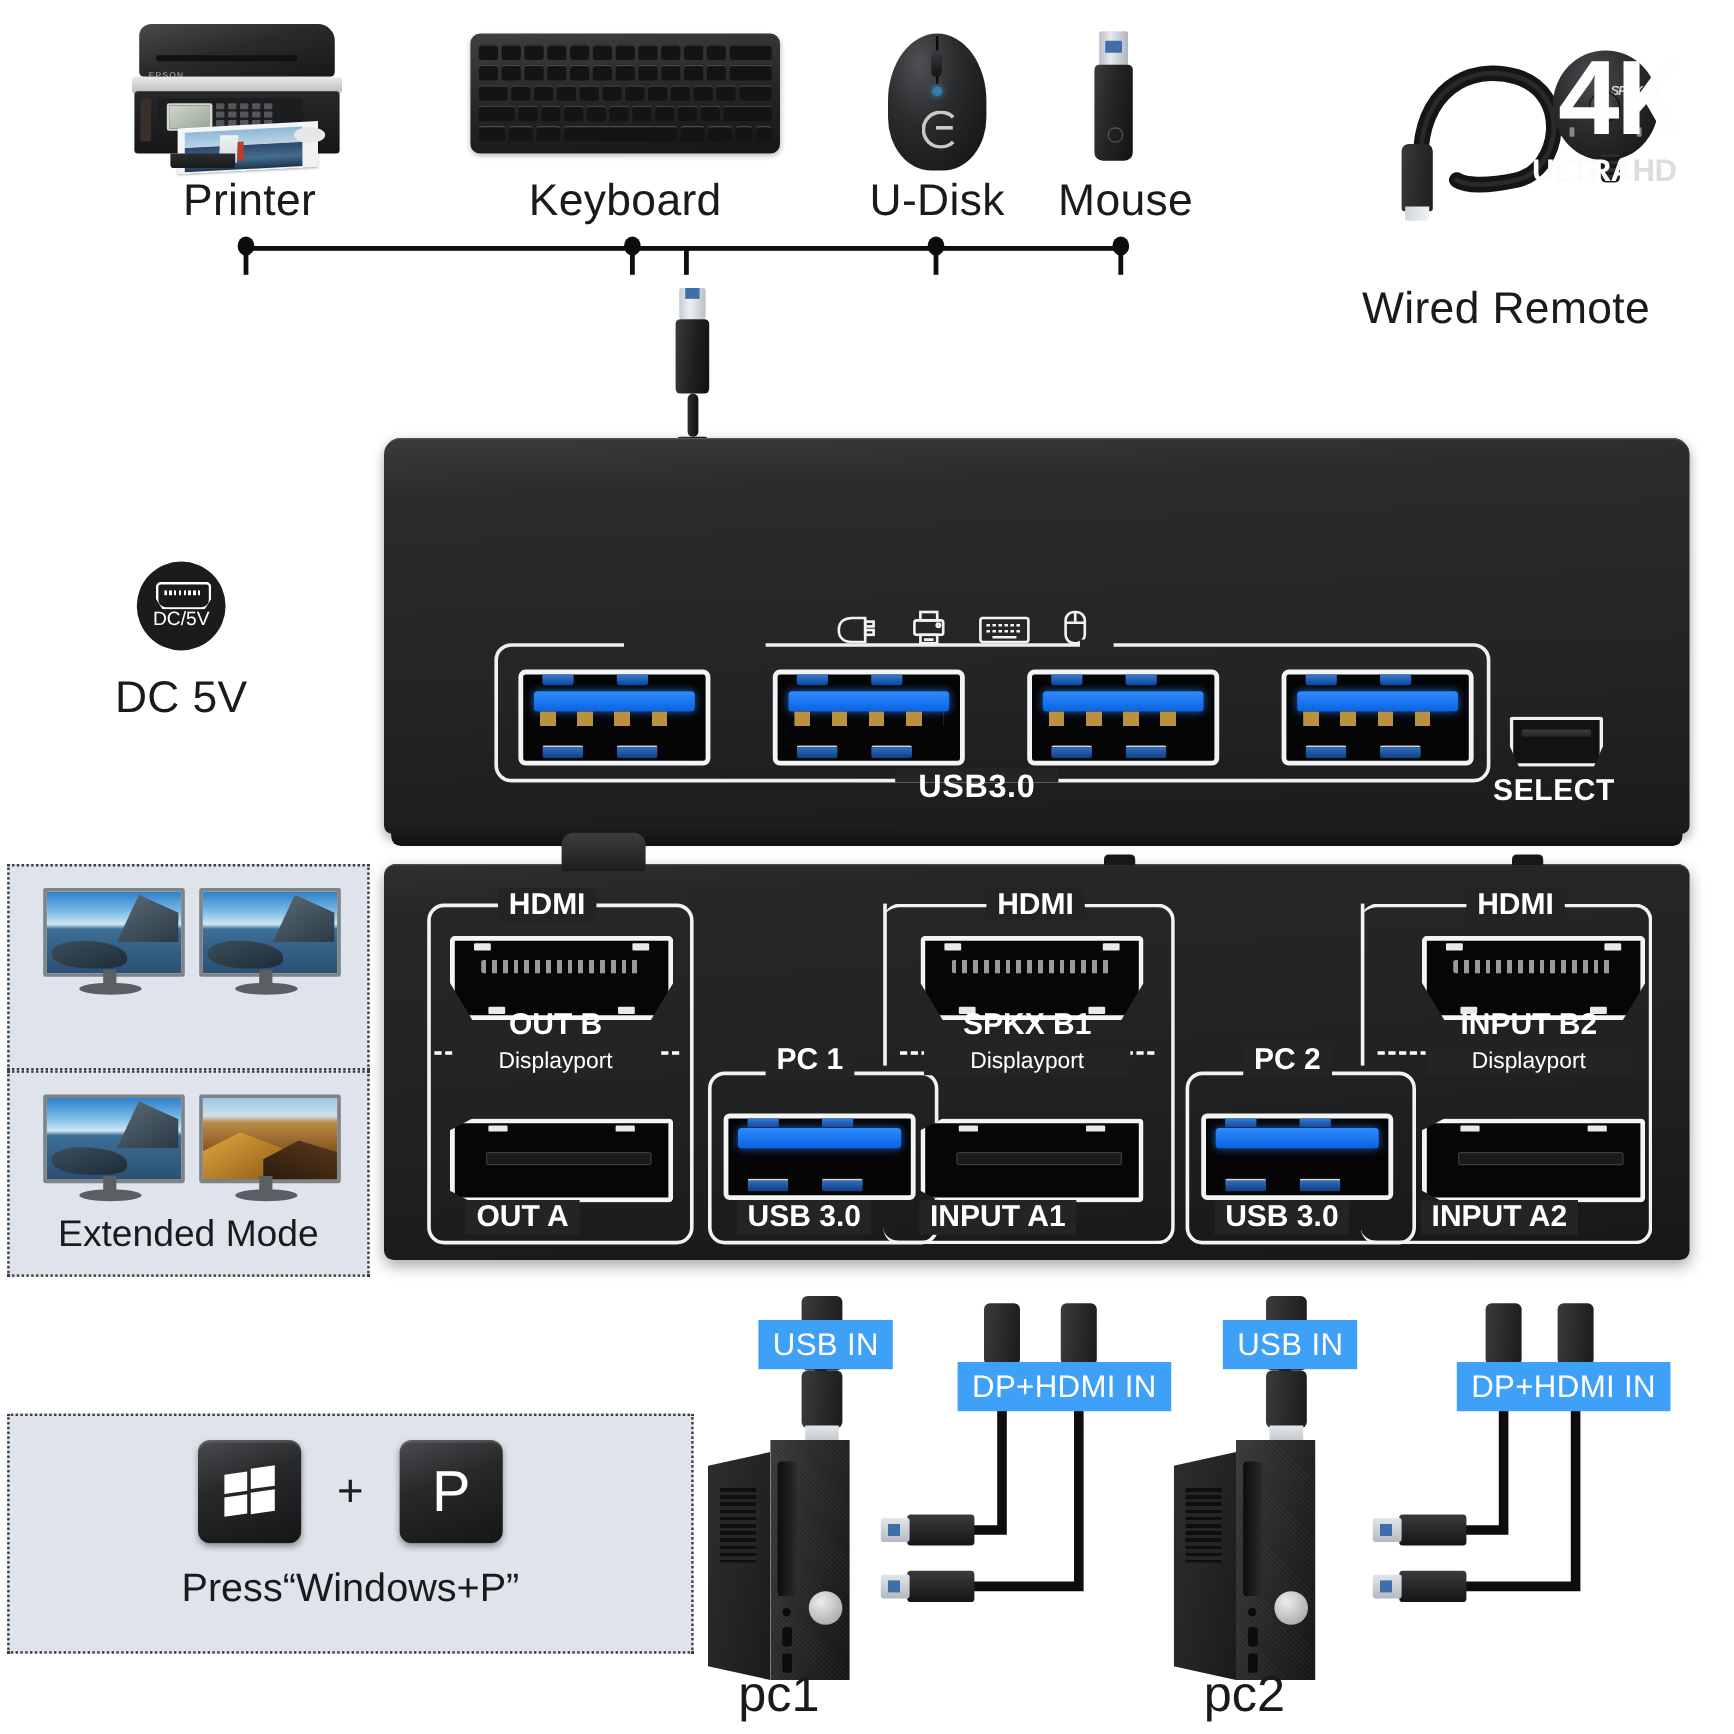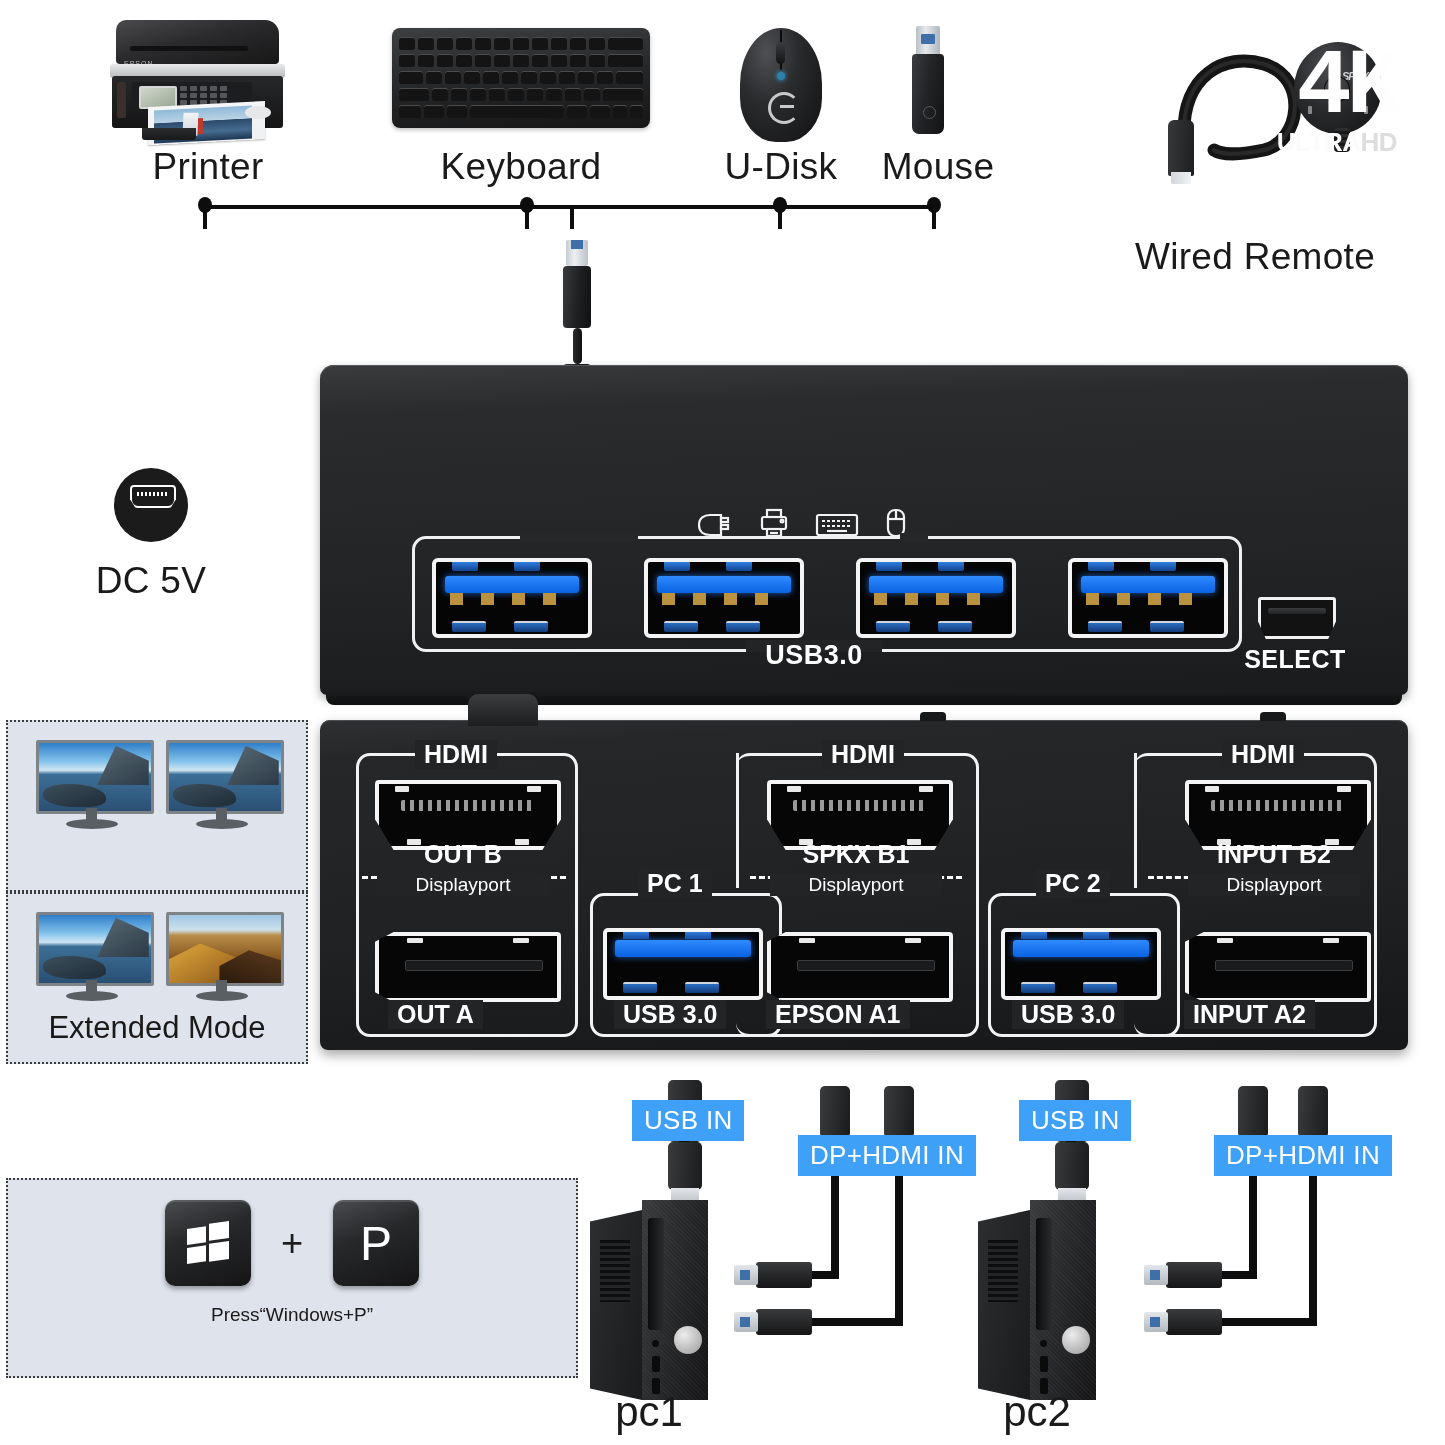--- a/index.html
+++ b/index.html
@@ -110,21 +110,21 @@
      background:linear-gradient(90deg,#2c2d2f,#101011);border-radius:5px;}
 
   
   .dc-badge{width:74px;height:74px;border-radius:50%;background:#1b1b1c;position:relative;}
   .dc-port{position:absolute;left:16px;top:17px;width:42px;height:19px;
      border:2.5px solid #fff;border-radius:4px 4px 8px 8px;
      clip-path:polygon(0 0,100% 0,100% 62%,88% 100%,12% 100%,0 62%);}
   .dc-port i{position:absolute;left:5px;top:5px;right:5px;height:4px;
      background:repeating-linear-gradient(90deg,#fff 0 2px,transparent 2px 4px);}
   .dc-txt{position:absolute;left:0;right:0;top:40px;text-align:center;font-size:16px;color:#fff;
-     font-family:"Liberation Sans",sans-serif;margin-top:32px;}
+     font-family:"Liberation Sans",sans-serif;}
 
   
   .unit-front{position:absolute;left:320px;top:365px;width:1088px;height:330px;
      background:linear-gradient(178deg,#3a3b3d 0%,#2a2b2c 14%,#232425 60%,#1a1b1c 100%);
      border-radius:14px 14px 7px 7px;
      box-shadow:0 4px 10px rgba(0,0,0,.35), inset 0 1px 0 #56575a;}
   .unit-front:after{content:"";position:absolute;left:6px;right:6px;bottom:-10px;height:14px;
      background:linear-gradient(180deg,#1b1c1d,#0e0f0f);border-radius:0 0 8px 8px;}
 
   .logo4k{position:absolute;right:48px;top:50px;width:150px;text-align:right;}
@@ -233,21 +233,21 @@
   .winbox{position:absolute;left:6px;top:1178px;width:572px;height:200px;
      background:#dfe3ec;border:2px dotted #3b3c3e;box-sizing:border-box;}
   .key{width:86px;height:86px;border-radius:10px;
      background:linear-gradient(160deg,#4b4c4f 0%,#28292b 40%,#151516 100%);
      box-shadow:0 3px 5px rgba(0,0,0,.35), inset 0 2px 0 rgba(255,255,255,.12);
      display:flex;align-items:center;justify-content:center;position:relative;}
   .key .pl{font-size:48px;color:#fff;font-family:"Liberation Sans",sans-serif;}
   .winflag{width:42px;height:38px;position:relative;transform:skewY(-8deg);}
   .winflag i{position:absolute;background:#fff;}
   .plus{font-size:38px;color:#1d1d1d;}
-  .wintxt{font-size:19px;color:#1a1a1a;text-align:center;}
+  .wintxt{font-size:33px;color:#1a1a1a;text-align:center;}
 
   
   .btag{position:absolute;background:#3ea0f7;color:#fff;font-size:26px;
      padding:5px 12px;white-space:nowrap;letter-spacing:.3px;}
 
   
   .tower{position:relative;width:118px;height:200px;}
   .tw-side{position:absolute;left:0;top:10px;width:52px;height:190px;
      background:linear-gradient(100deg,#2d2e30,#1a1b1c);
      clip-path:polygon(0 6%,100% 0,100% 100%,0 94%);}
@@ -596,21 +596,21 @@
   <div class="blue"></div>
   <div class="tabbot" style="left:16px"></div>
     <div class="tabbot" style="left:78px"></div>
 </div>
 <div class="abs grp-cap" style="left:614px;top:1000px;">USB 3.0</div>
 <div class="dp-port" style="left:767px;top:932px;">
   <b style="left:28px"></b>
     <b style="right:28px"></b>
     <i></i>
 </div>
-<div class="abs grp-cap" style="left:766px;top:1000px;">EPSON A1</div>
+<div class="abs grp-cap" style="left:766px;top:1000px;">INPUT A1</div>
 
 <div class="grp" style="left:988px;top:893px;width:186px;height:138px;"></div>
 <div class="grp" style="left:1134px;top:753px;width:240px;height:278px;border-left:none;"></div>
 <div class="abs" style="left:1134px;top:753px;width:3px;height:135px;background:#f3f3f3;"></div>
 <div class="abs grp-cap" style="left:1222px;top:740px;">HDMI</div>
 <div class="abs grp-cap" style="left:1036px;top:869px;">PC 2</div>
 <div class="hdmi-port" style="left:1185px;top:780px;">
   <b style="left:16px"></b>
     <b style="right:16px"></b>
     <i></i>

